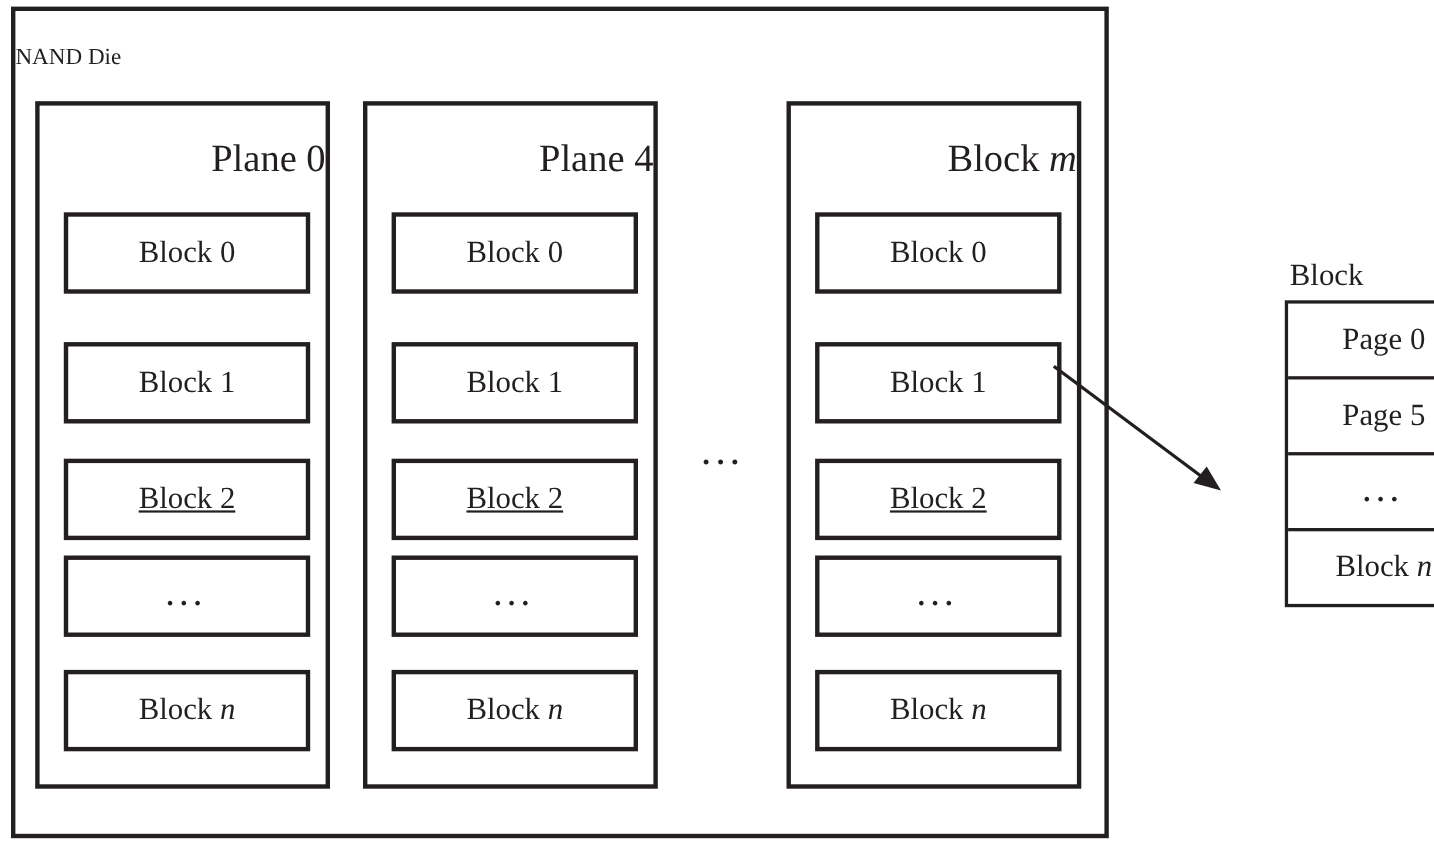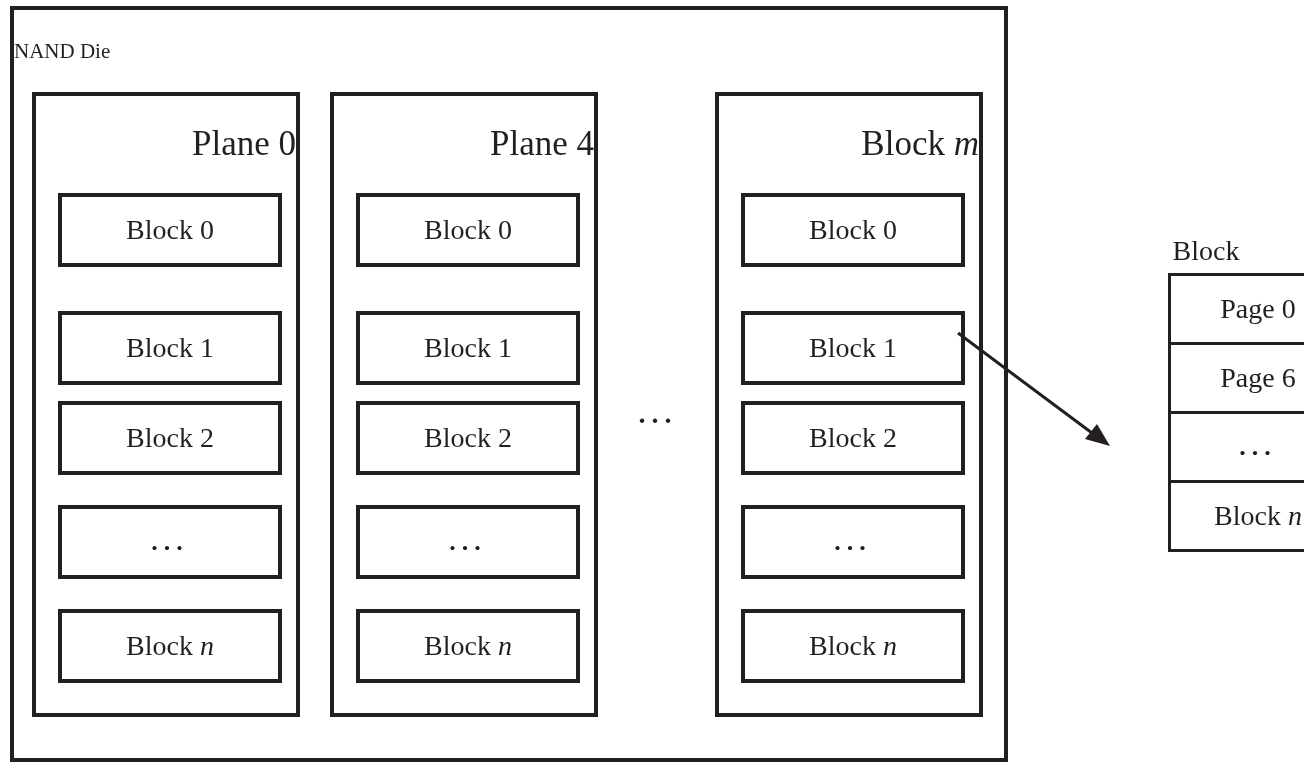--- a/index.html
+++ b/index.html
@@ -65,21 +65,21 @@
     border: 4px solid #231f20;
     box-sizing: border-box;
     display: flex;
     align-items: center;
     justify-content: center;
     font-size: 28px;
     white-space: pre;
   }
   .block-row-0 { top: 97px; }
   .block-row-1 { top: 215px; }
-  .block-row-2 { top: 305px; }
+  .block-row-2 { top: 321px; text-decoration: underline; }
   .block-row-3 { top: 409px; }
   .block-row-4 { top: 513px; }
   .ellipsis-text {
     letter-spacing: 6px;
     font-weight: bold;
     font-size: 26px;
   }
   .inter-plane-ellipsis {
     position: absolute;
     left: 609px;
@@ -161,21 +161,21 @@
       <div class="block-box block-row-3"><span class="ellipsis-text">...</span></div>
       <div class="block-box block-row-4"><span>Block </span><span class="var-italic">n</span></div>
     </div>
 
     <div class="inter-plane-ellipsis">...</div>
   </div>
 
   <div class="block-detail-title">Block</div>
   <div class="page-table">
     <div class="page-row"><span>Page 0</span><span class="var-italic"></span></div>
-    <div class="page-row"><span>Page 6</span><span class="var-italic"></span></div>
+    <div class="page-row"><span>Page 5</span><span class="var-italic"></span></div>
     <div class="page-row"><span class="ellipsis-text">...</span></div>
     <div class="page-row"><span>Block </span><span class="var-italic">n</span></div>
   </div>
 
   <svg class="arrow-layer" width="1304" height="770" viewBox="0 0 1304 770" aria-hidden="true">
     <line x1="958" y1="333" x2="1092" y2="433" stroke="#231f20" stroke-width="3"></line>
     <polygon points="1110,446 1085,439 1097,424" fill="#231f20"></polygon>
   </svg>
 
 </div>

